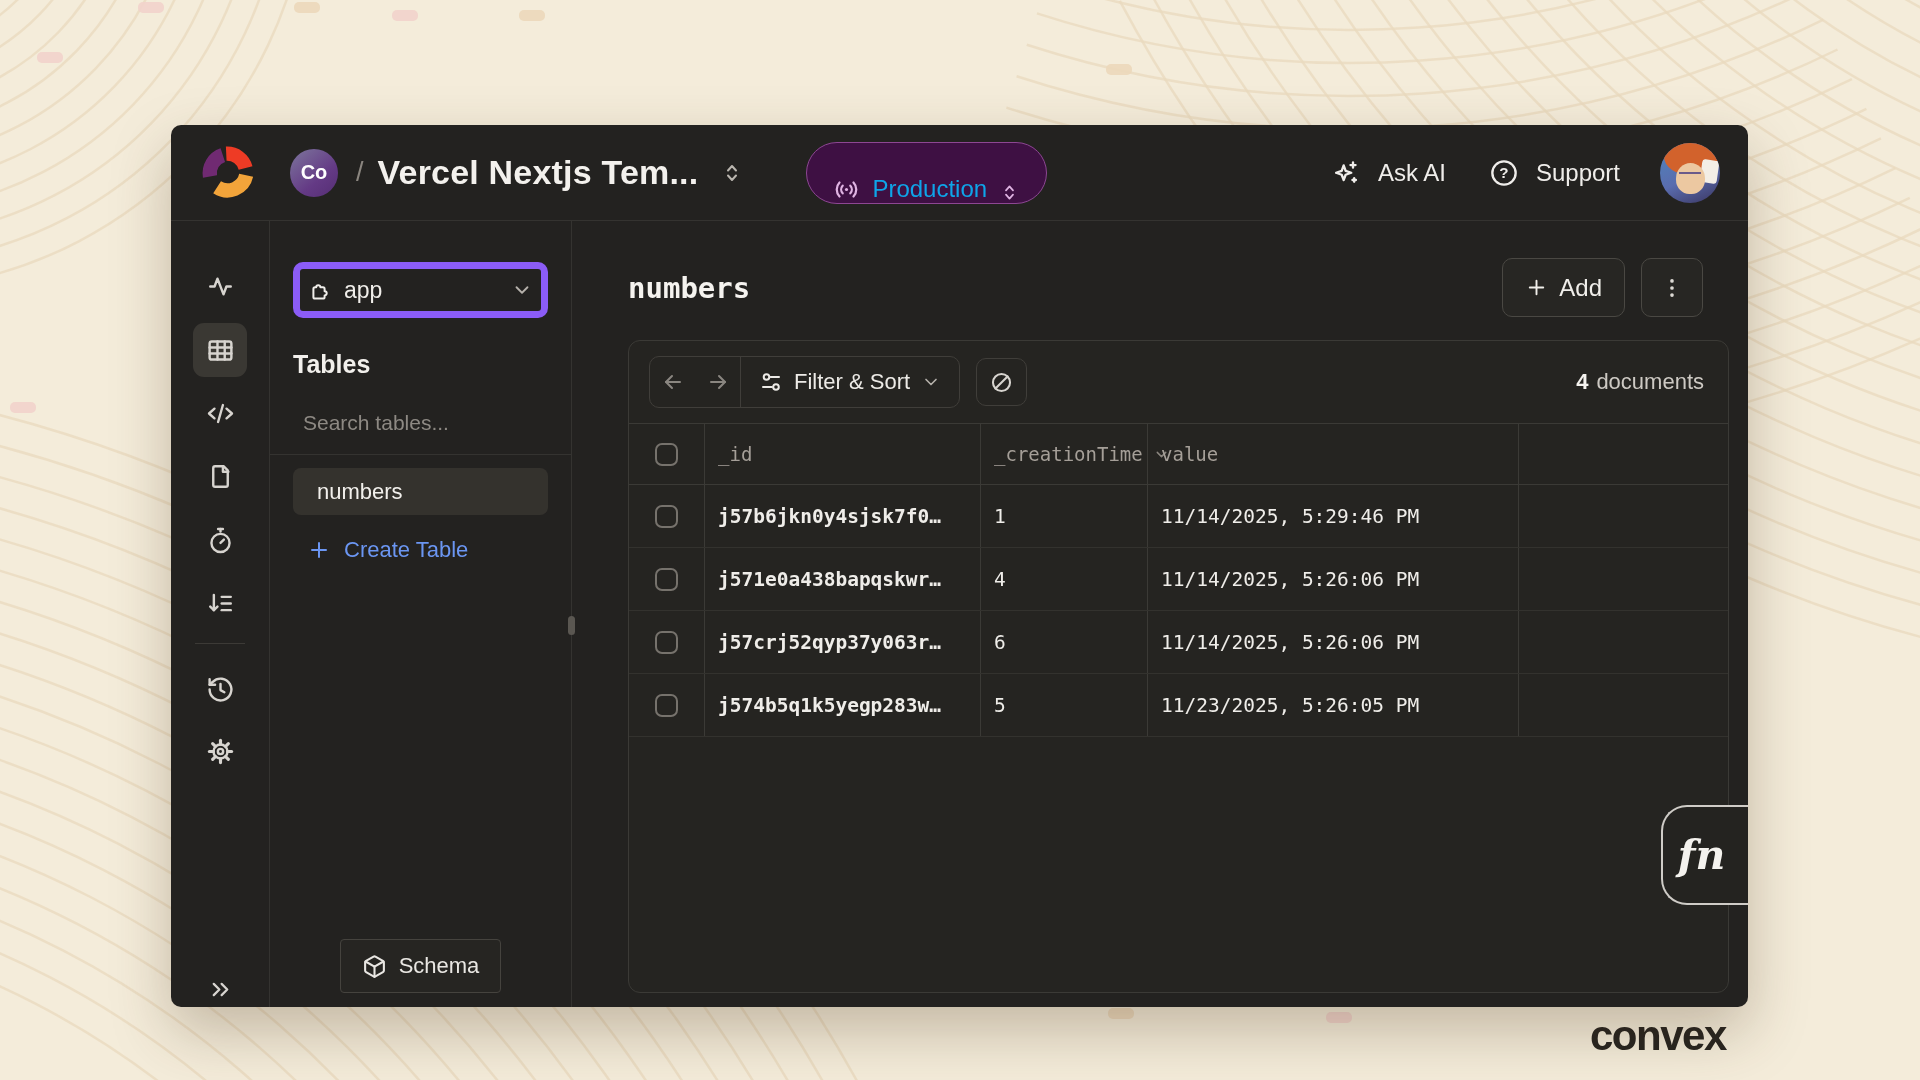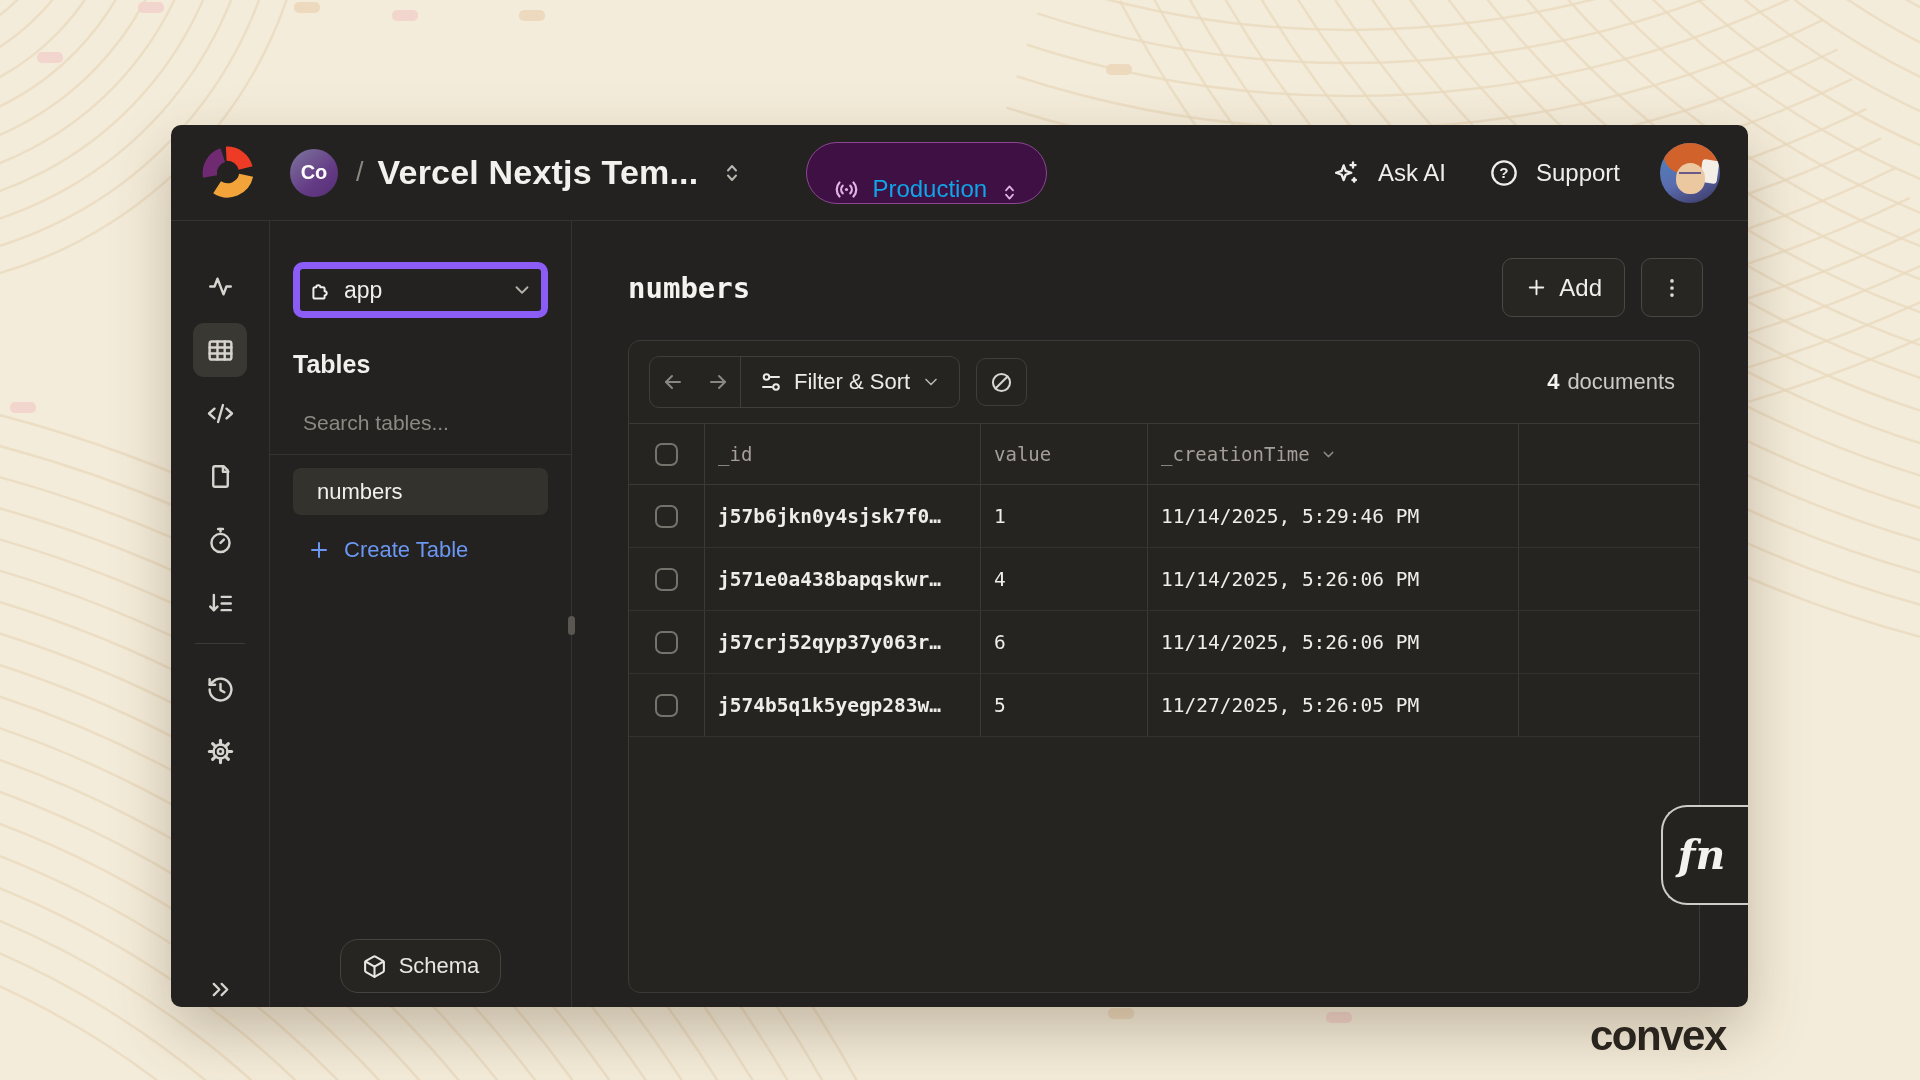--- a/index.html
+++ b/index.html
@@ -89,41 +89,41 @@
   }
   .search-input::placeholder{color:#8d8983}
   .panel-rule{margin:19px -23px 0;border:none;border-top:1px solid #343330}
   .table-item{
     margin-top:13px;height:47px;background:#34322d;border-radius:8px;
     display:flex;align-items:center;padding:0 24px;font-size:22px;color:#f2f0ec;
   }
   .create-table{margin-top:22px;display:flex;align-items:center;gap:13px;color:#6b96f2;font-size:22px;padding-left:14px;cursor:pointer}
   .schema-btn{
     position:absolute;left:70px;top:718px;width:161px;height:54px;
-    border:1px solid #45433e;border-radius:18px;background:#262522;
+    border:1px solid #45433e;border-radius:4px;background:#262522;
     display:flex;align-items:center;justify-content:center;gap:12px;
     font-size:22px;color:#e9e7e3;
   }
   .drag-dot{position:absolute;right:-4px;top:395px;width:7px;height:19px;border-radius:4px;background:#5a5751;z-index:5}
 
   
   .main-view{flex:1;display:flex;flex-direction:column;min-width:0;position:relative}
   .view-titlebar{height:119px;flex:0 0 119px;display:flex;align-items:center;padding:14px 45px 0 56px}
   .view-title{font-size:29px;font-weight:700;color:#f5f3ef}
   .title-spacer{flex:1}
   .add-btn{
     height:59px;padding:0 22px;border:1px solid #4a4843;border-radius:10px;background:#272623;
     display:flex;align-items:center;gap:11px;font-size:24px;color:#f0eeea;
   }
   .kebab-btn{
     width:62px;height:59px;margin-left:16px;border:1px solid #4a4843;border-radius:10px;background:#272623;
     display:flex;align-items:center;justify-content:center;color:#dcd9d4;
   }
   .data-card{
-    margin:0 48px 14px 56px;flex:1;
+    margin:0 19px 14px 56px;flex:1;
     border:1px solid #3b3a36;border-radius:12px;background:#252421;
     display:flex;flex-direction:column;overflow:hidden;
   }
   .card-toolbar{height:82px;flex:0 0 82px;display:flex;align-items:center;padding:0 20px}
   .nav-group{height:52px;border:1px solid #403e3a;border-radius:10px;display:flex;align-items:center;overflow:hidden}
   .nav-arrow{width:45px;height:100%;display:flex;align-items:center;justify-content:center;color:#8a8680}
   .nav-group .vsep{width:1px;align-self:stretch;background:#403e3a}
   .filter-sort{display:flex;align-items:center;gap:11px;padding:0 18px;font-size:22px;color:#eceae6}
   .filter-sort .chev{color:#b5b1ab;display:flex}
   .eye-btn{margin-left:16px;width:51px;height:48px;border:1px solid #403e3a;border-radius:10px;display:flex;align-items:center;justify-content:center;color:#d7d4cf}
@@ -426,31 +426,31 @@
           </div>
         </div>
 
         <div class="grid-row thead">
           <div class="cb-cell cell-border">
             <div class="checkbox"></div>
           </div>
           <div class="th mono cell-border">
               <span>_id</span>
             </div>
-          <div class="th mono cell-border">
-              <span>value</span>
-            </div>
           <div class="th mono cell-border sortable">
             <span>_creationTime</span>
             <span class="chev">
               <svg class="ic" width="17" height="17" viewBox="0 0 24 24">
                   <path d="M6 9l6 6 6-6"></path>
                 </svg>
             </span>
           </div>
+          <div class="th mono cell-border">
+              <span>value</span>
+            </div>
           <div class="th"></div>
         </div>
 
         <div class="grid-row trow">
           <div class="cb-cell cell-border">
               <div class="checkbox"></div>
             </div>
           <div class="td id mono cell-border">j57b6jkn0y4sjsk7f0…</div>
           <div class="td mono cell-border">1</div>
           <div class="td mono cell-border">11/14/2025, 5:29:46 PM</div>
@@ -473,21 +473,21 @@
           <div class="td mono cell-border">6</div>
           <div class="td mono cell-border">11/14/2025, 5:26:06 PM</div>
           <div class="td"></div>
         </div>
         <div class="grid-row trow">
           <div class="cb-cell cell-border">
               <div class="checkbox"></div>
             </div>
           <div class="td id mono cell-border">j574b5q1k5yegp283w…</div>
           <div class="td mono cell-border">5</div>
-          <div class="td mono cell-border">11/27/2025, 5:26:05 PM</div>
+          <div class="td mono cell-border">11/23/2025, 5:26:05 PM</div>
           <div class="td"></div>
         </div>
       </div>
     </div>
   </div>
 
   <div class="fn-tab">fn</div>
 </div>
 
 </body></html>

